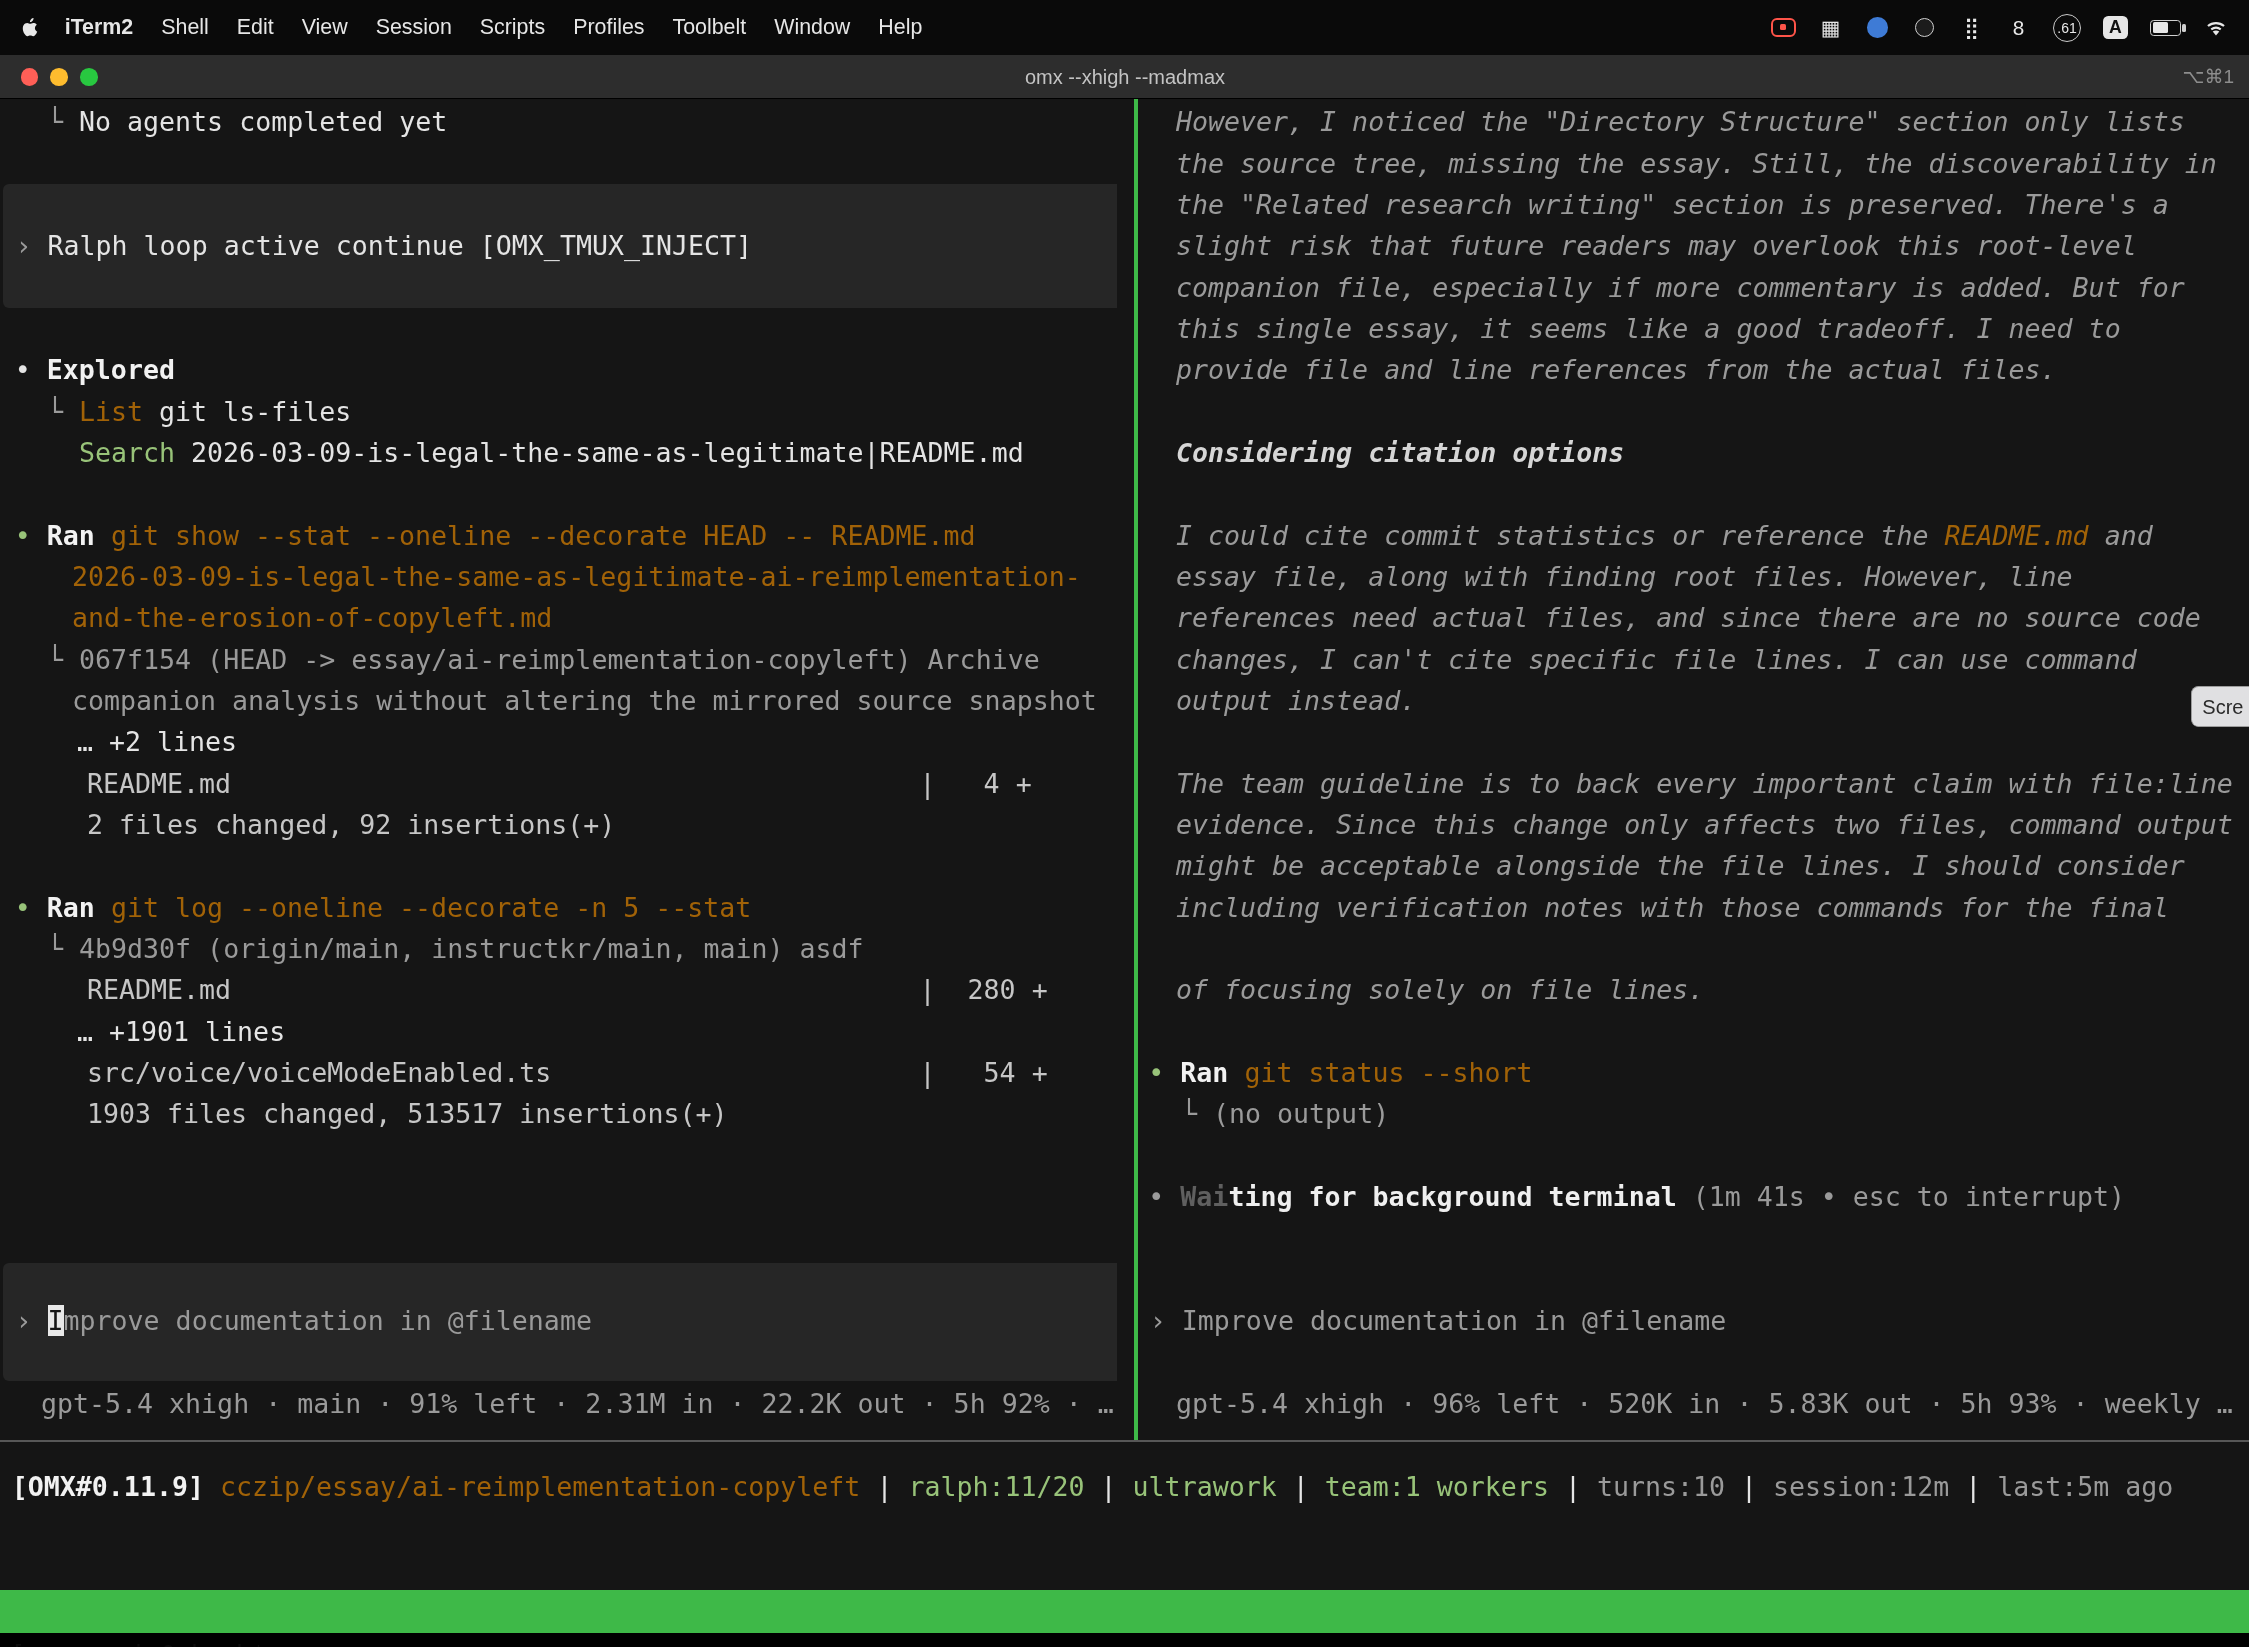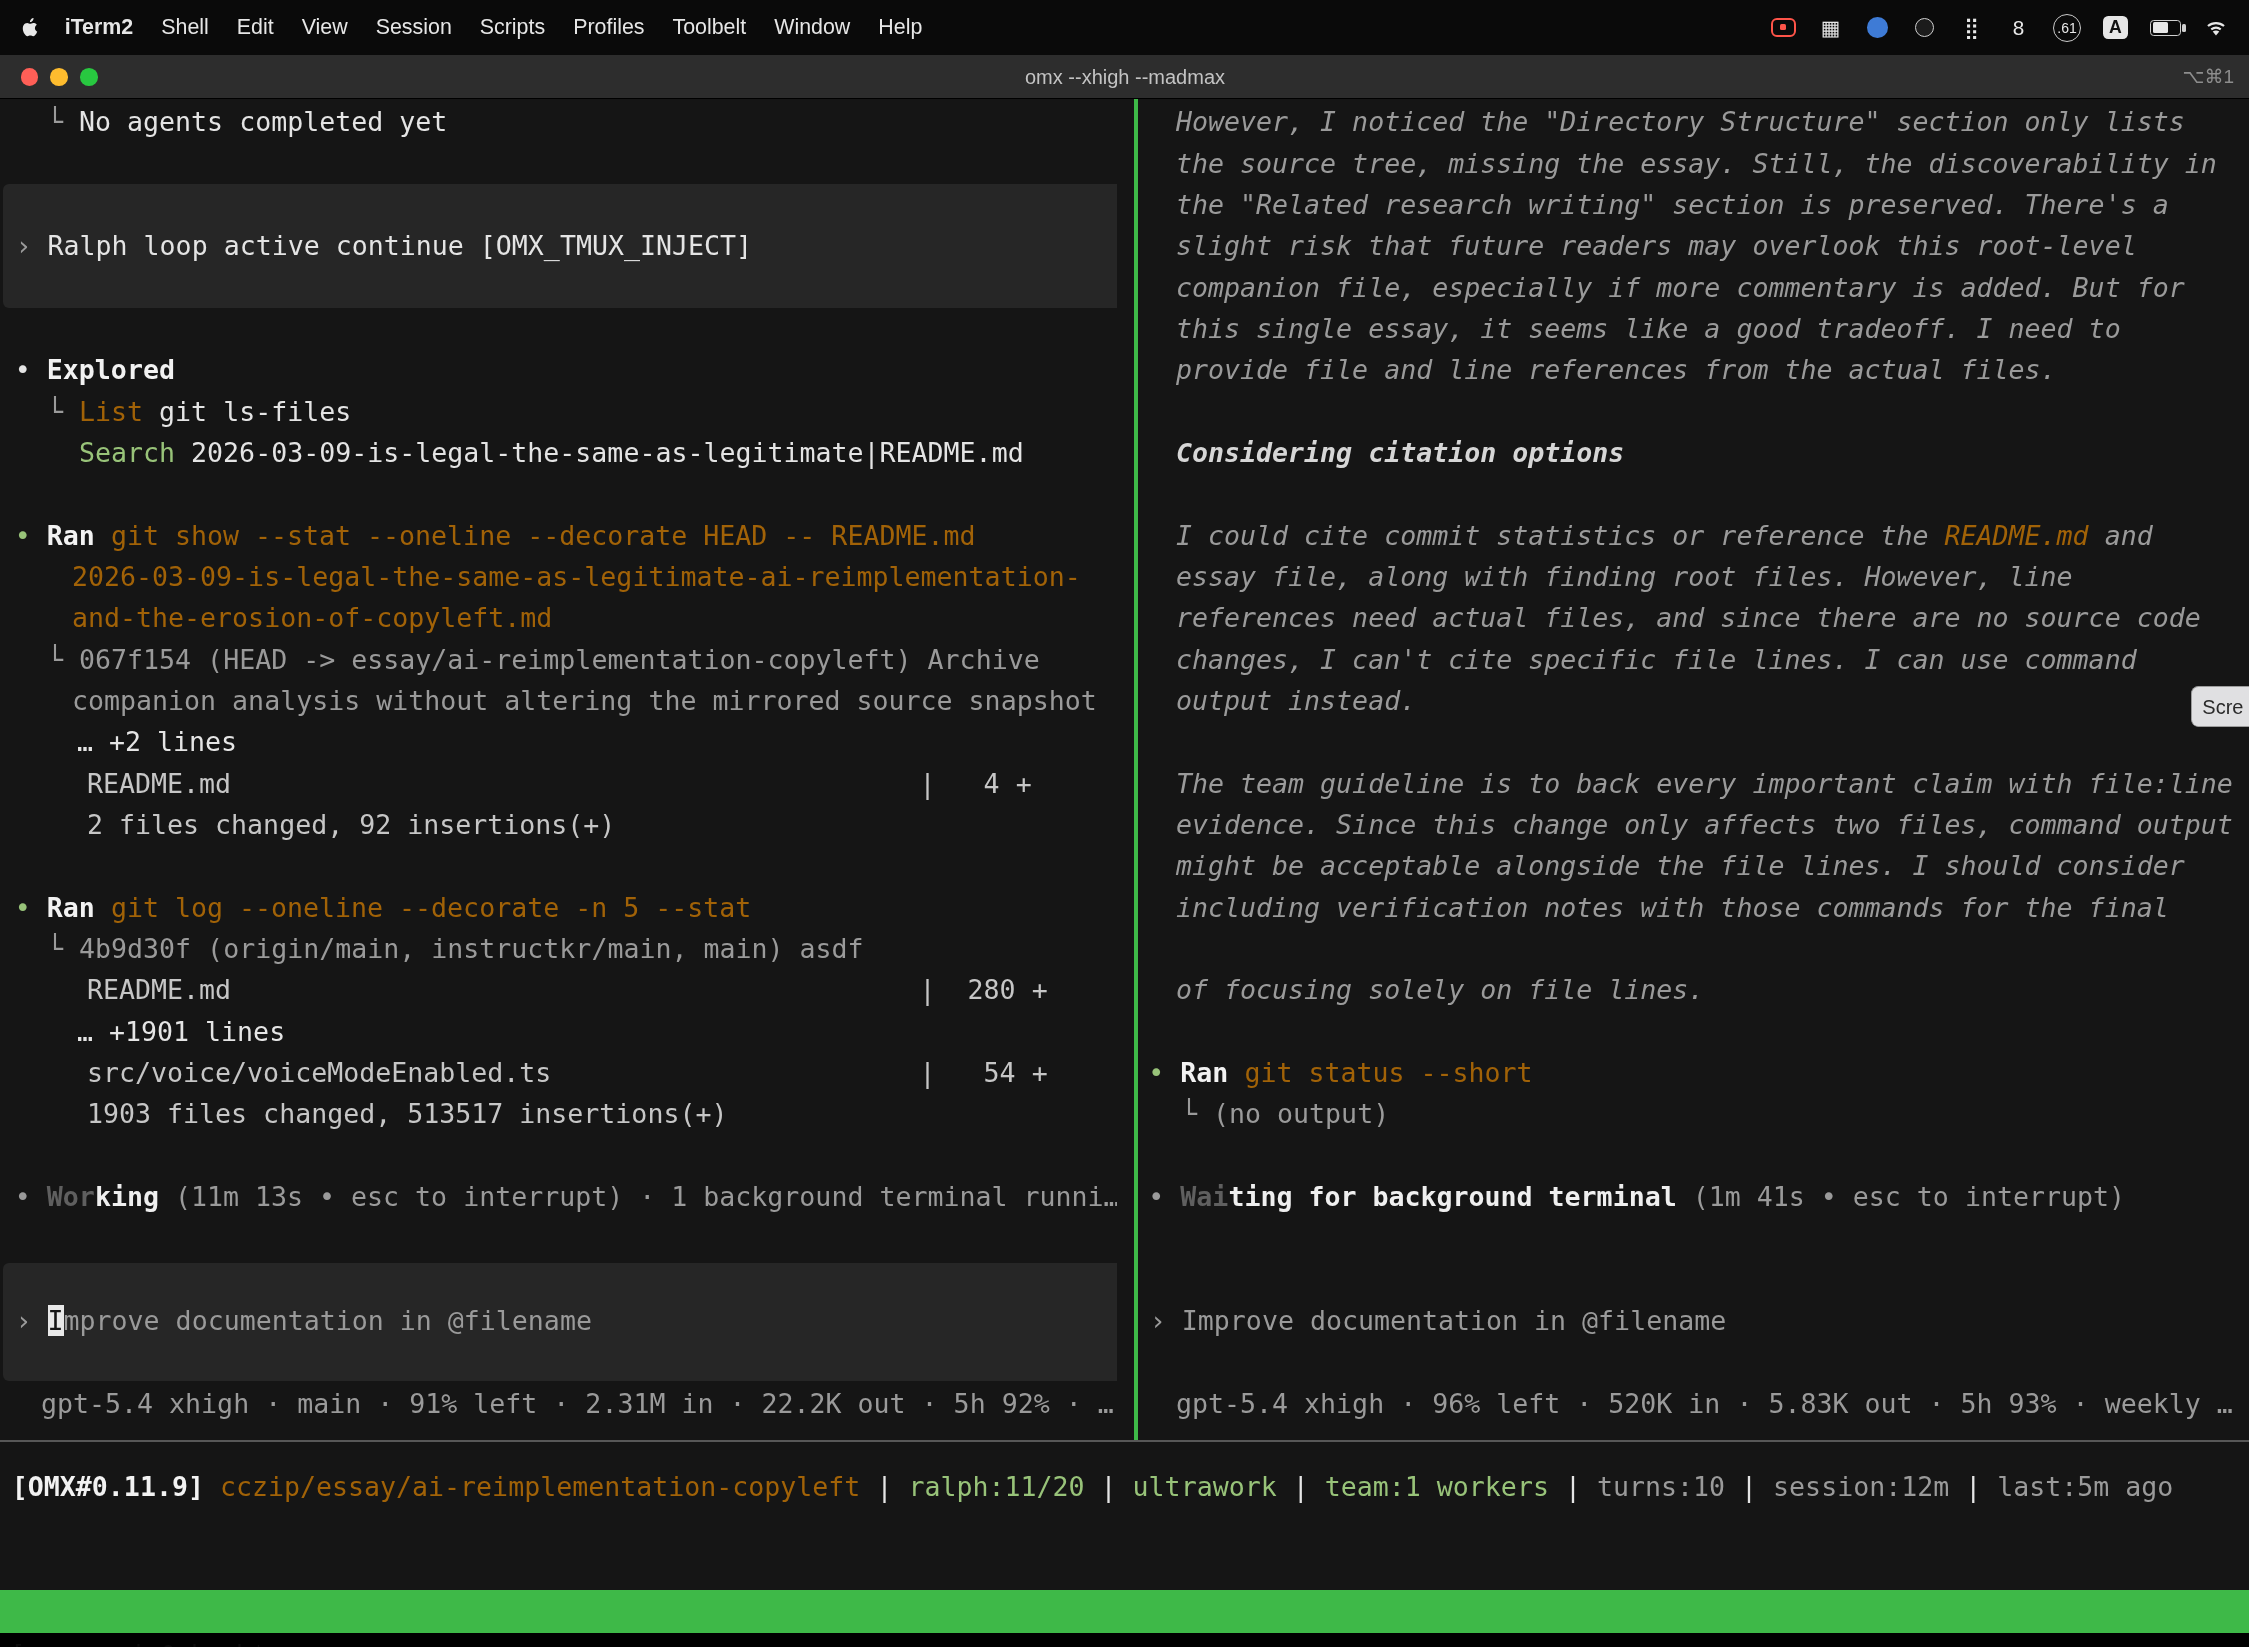--- a/index.html
+++ b/index.html
@@ -157,21 +157,20 @@
     <div class="ln c-st" style="top:664px; left:87px">README.md                                           |   4 +</div>
     <div class="ln c-st" style="top:705px; left:87px">2 files changed, 92 insertions(+)</div>
 
     <div class="ln" style="top:788px; left:14.8px"><span class="c-gr">• </span><span class="c-wb">Ran</span><span class="c-bl"> git log --oneline --decorate -n 5 --stat</span></div>
     <div class="ln" style="top:829px; left:47px"><span class="c-g">└ </span><span class="c-g">4b9d30f (origin/main, instructkr/main, main) asdf</span></div>
     <div class="ln c-st" style="top:870px; left:87px">README.md                                           |  280 +</div>
     <div class="ln c-dg" style="top:912px; left:77px">… +1901 lines</div>
     <div class="ln c-st" style="top:953px; left:87px">src/voice/voiceModeEnabled.ts                       |   54 +</div>
     <div class="ln c-st" style="top:994px; left:87px">1903 files changed, 513517 insertions(+)</div>
 
-    <div class="ln" style="top:1077px; left:14.8px"><span class="c-g">• </span><span class="c-dim">Wor</span><span class="c-br">king</span><span class="c-g"> (11m 13s • esc to interrupt) · 1 background terminal runni…</span></div>
 
     <div class="box" style="top:1164px; height:118px"></div>
     <div class="ln" style="top:1201px; left:15.5px"><span class="c-g">› </span><span class="cursor">I</span><span class="c-g">mprove documentation in @filename</span></div>
 
     <div class="ln c-g" style="top:1284px; left:41px">gpt-5.4 xhigh · main · 91% left · 2.31M in · 22.2K out · 5h 92% · …</div>
   </div>
 
   <div class="vdiv"></div>
 
   <div class="pane right">

